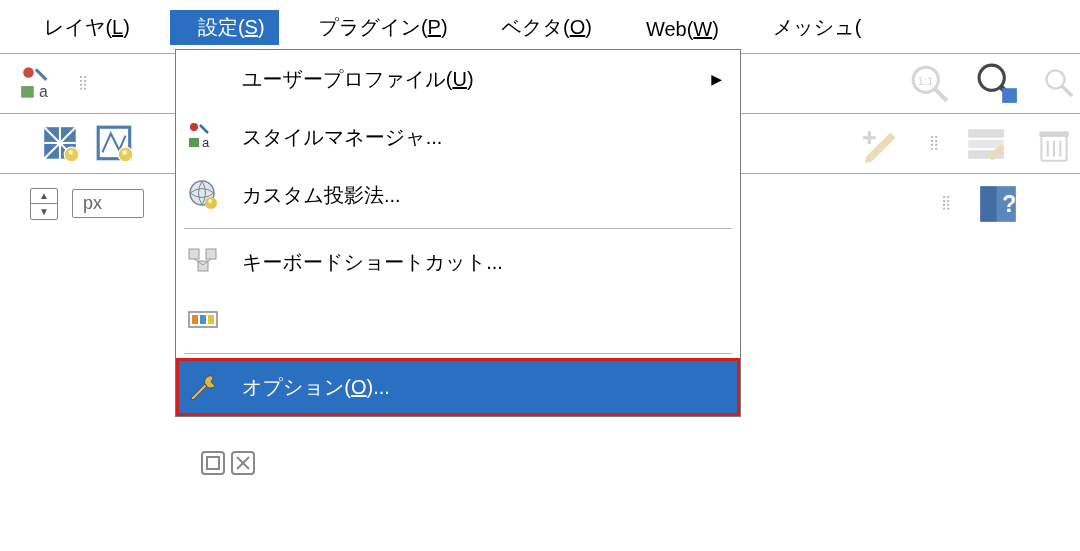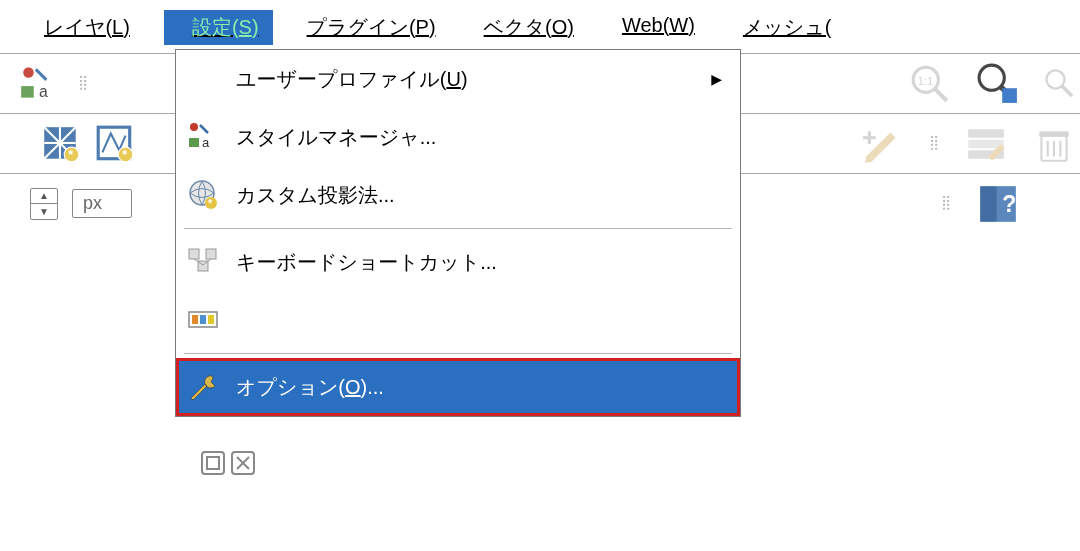--- a/index.html
+++ b/index.html
@@ -6,33 +6,32 @@
     body {
       font-family: "Meiryo", "Yu Gothic", sans-serif;
       background: #ffffff;
       width: 1080px;
       height: 551px;
       overflow: hidden;
       font-size: 20px;
     }
     .menubar {
       display: flex;
-      align-items: flex-start;
+      align-items: flex-end;
       padding: 10px 10px 8px 30px;
-      gap: 20px;
-      text-decoration: underline;
+      gap: 26px;
     }
     .menubar-item {
       padding: 4px 14px;
       white-space: nowrap;
       color: #000;
     }
     .menubar-item.active {
       background: #2b6fc0;
-      color: #86efac;
+      color: #ffffff;
       padding-left: 28px;
     }
     .underline { text-decoration: underline; }
     .toolbar-row {
       border-top: 1px solid #a7a7a7;
       display: flex;
       align-items: center;
       height: 60px;
       padding-left: 18px;
       gap: 18px;
@@ -46,21 +45,21 @@
     .stepper {
       width: 28px; height: 32px; border: 1px solid #888;
       display: flex; flex-direction: column;
       border-radius: 2px;
     }
     .stepper div { flex: 1; display: flex; align-items: center; justify-content: center; font-size: 10px; color: #555; }
     .stepper div:first-child { border-bottom: 1px solid #888; }
     .px-field {
       border: 1px solid #888; border-radius: 2px;
       padding: 3px 10px; font-size: 18px; color: #666;
-      width: 60px;
+      width: 72px;
     }
     .vhandle {
       width: 10px; height: 40px;
       display: flex; flex-direction: column; justify-content: space-around;
       color: #888; font-size: 8px; letter-spacing: 1px;
       line-height: 4px;
     }
     .vhandle span::before { content: "⣿"; font-size: 14px; color: #bbb; }
 
     
@@ -70,21 +69,21 @@
       left: 175px;
       width: 566px;
       background: #fff;
       border: 1px solid #7a7a7a;
       z-index: 100;
     }
     .menu-item {
       display: flex;
       align-items: center;
       padding: 12px 18px 12px 10px;
-      gap: 16px;
+      gap: 22px;
       font-size: 20px;
     }
     .menu-item .mi-icon {
       width: 34px; height: 34px; flex-shrink: 0;
       display: flex; align-items: center; justify-content: center;
     }
     .menu-item .mi-label { flex: 1; }
     .menu-item .mi-arrow { font-size: 14px; color: #000; }
     .menu-sep {
       border-top: 1px solid #b5b5b5;

